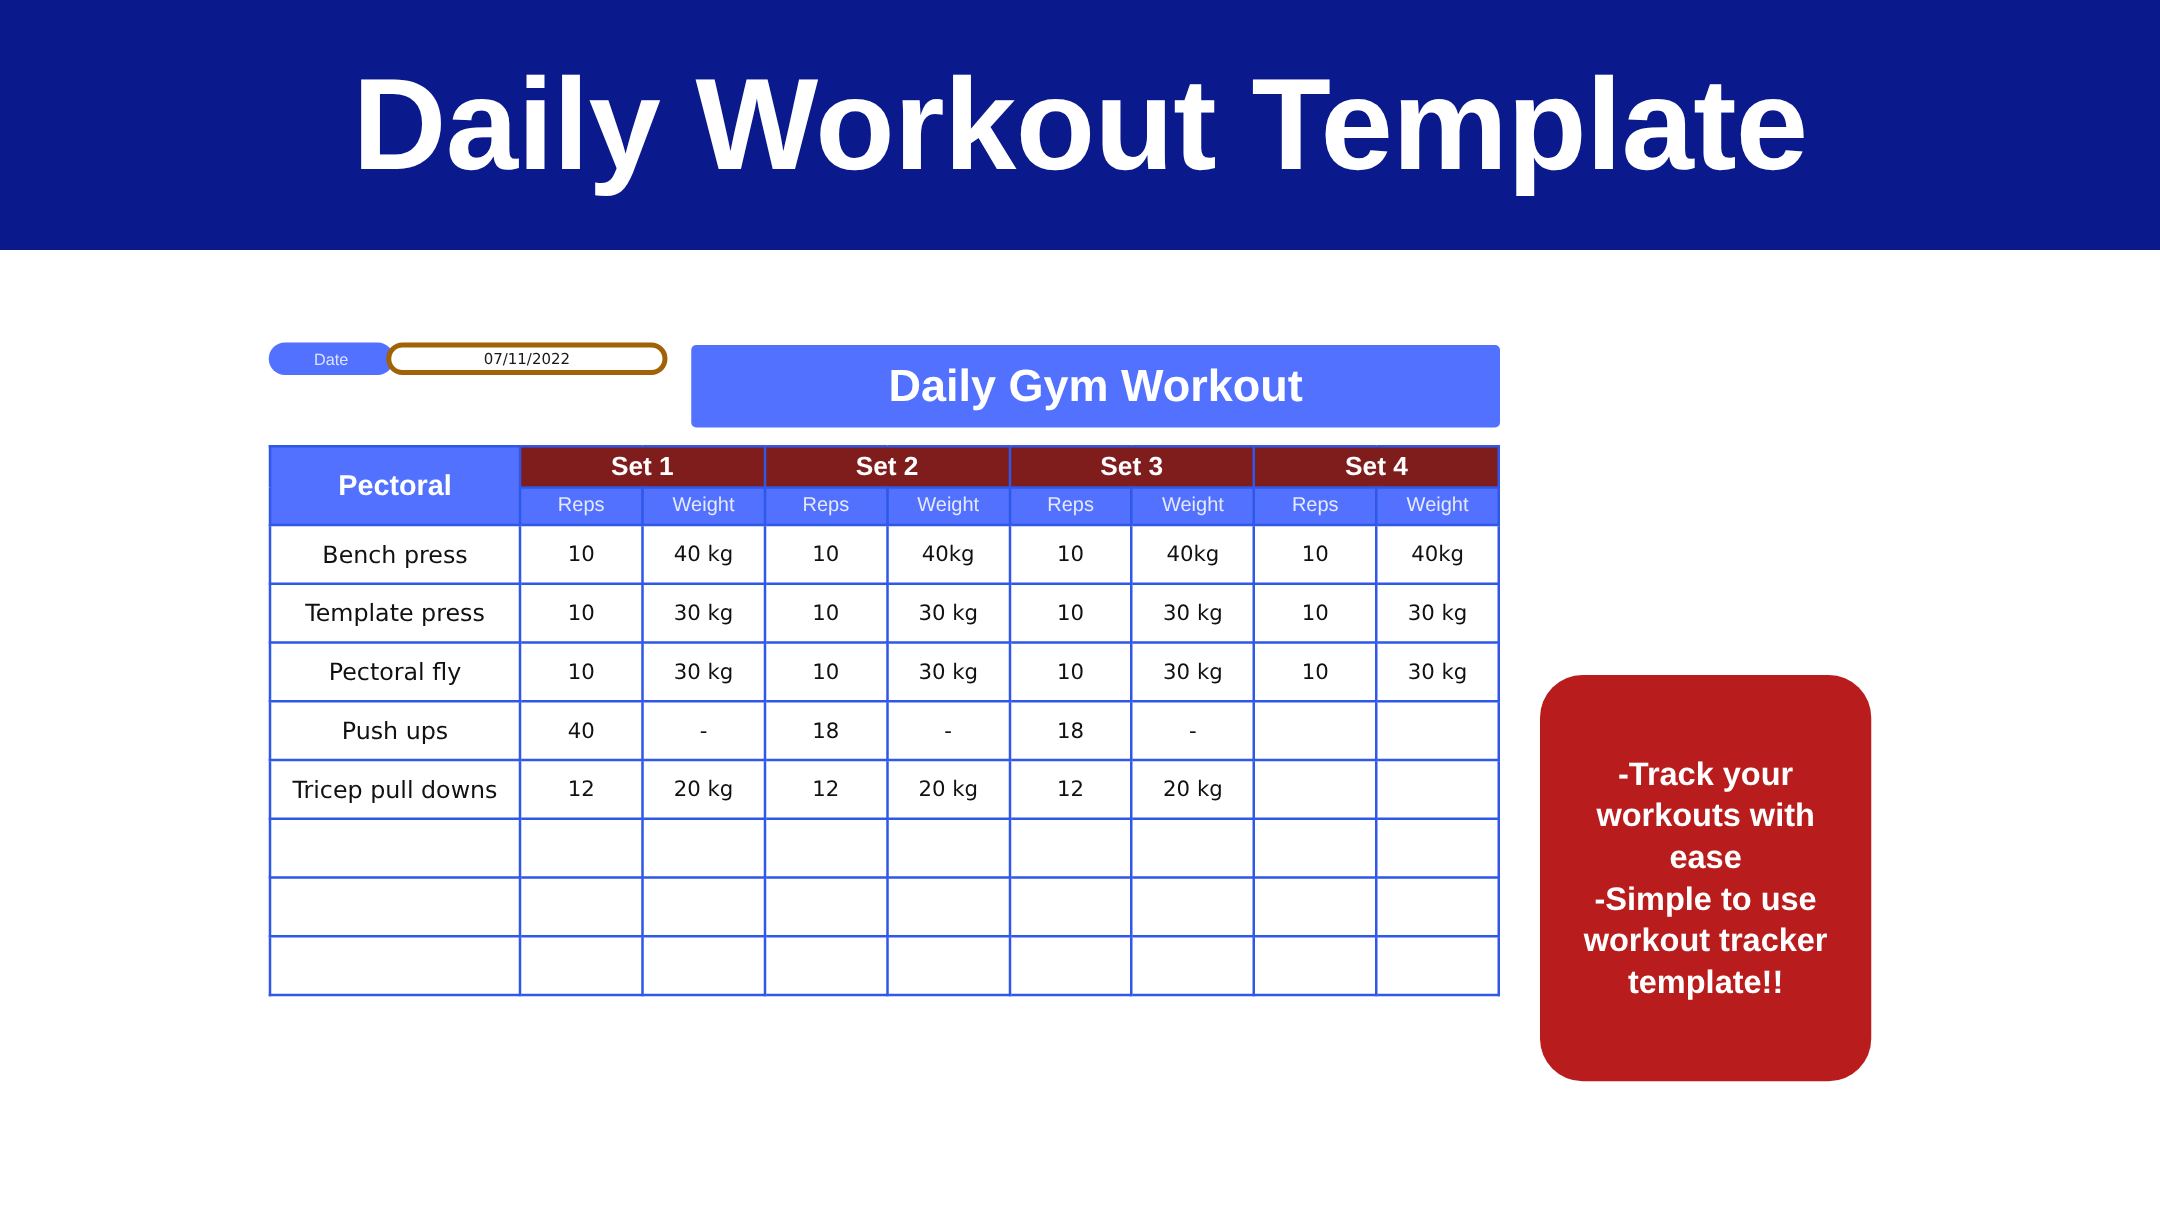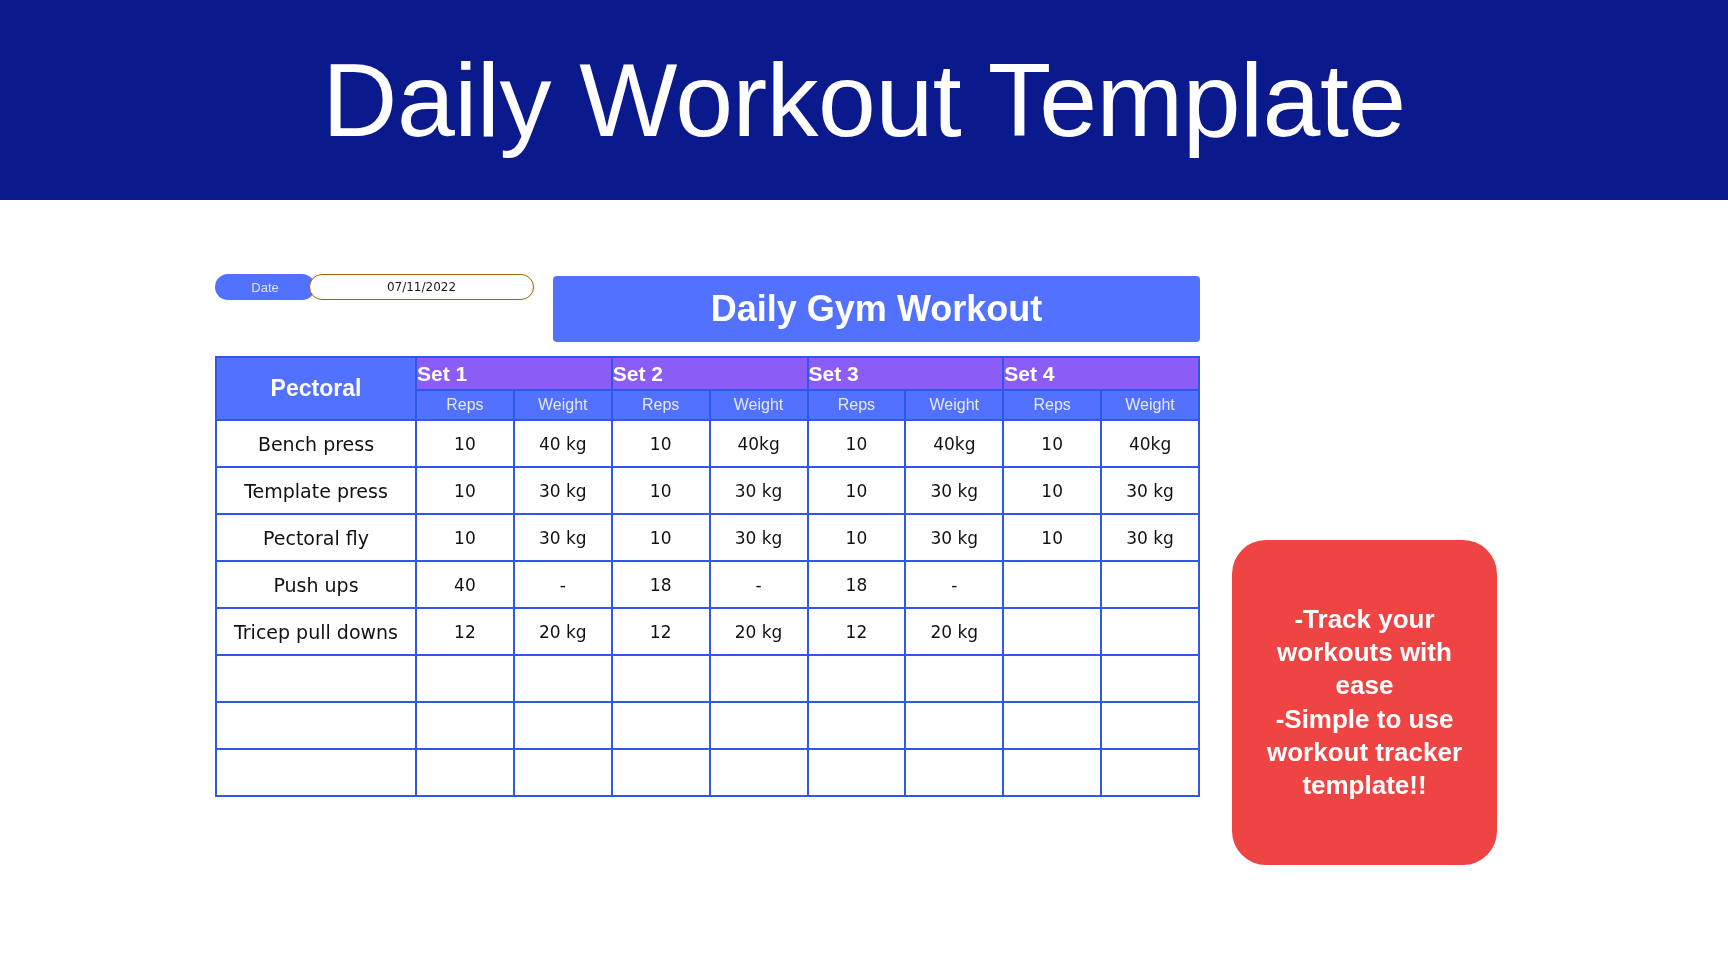--- a/index.html
+++ b/index.html
@@ -12,21 +12,21 @@
 
   
   .header-bar {
     width:1728px; height:200px;
     background:#0a1a8c;
     display:flex; align-items:center; justify-content:center;
   }
   .header-title {
     color:#ffffff;
     font-size:104px;
-    font-weight:normal;
+    font-weight:bold;
     letter-spacing:-0.5px;
     line-height:1;
     white-space:nowrap;
   }
 
   
   .canvas { position:relative; width:1728px; height:772px; background:#fff; }
 
   
   .worksheet { position:absolute; left:215px; top:62px; width:985px; }
@@ -40,21 +40,21 @@
     background:#5271ff;
     border-radius:14px;
     color:#dbe2ff;
     font-size:13px;
     display:flex; align-items:center; justify-content:center;
     flex:none;
   }
   .field-value {
     width:225px; height:26px;
     background:#ffffff;
-    border:1px solid #a16207;
+    border:4px solid #a16207;
     border-radius:14px;
     margin-left:-6px;
     display:flex; align-items:center; justify-content:center;
     font-family:"DejaVu Sans", sans-serif;
     font-size:12px;
     color:#1a1a1a;
   }
 
   .ws-banner {
     flex:1;
@@ -72,26 +72,26 @@
   table.workout {
     margin-top:14px;
     width:985px;
     border-collapse:collapse;
     table-layout:fixed;
   }
   table.workout th, table.workout td {
     border:2px solid #2f57e8;
   }
   th.set-head {
-    background:#8b5cf6;
+    background:#7f1d1d;
     color:#ffffff;
     font-size:21px;
     font-weight:bold;
     height:33px;
-    text-align:left;
+    text-align:center;
   }
   th.sub-head {
     background:#5271ff;
     color:#e4e9ff;
     font-size:16px;
     font-weight:normal;
     height:30px;
     text-align:center;
   }
   th.exercise-head {
@@ -115,21 +115,21 @@
     font-size:19px;
   }
   .colw-reps { width:96px; }
   .colw-wt   { width:100px; }
 
   
   .callout {
     position:absolute;
     left:1232px; top:340px;
     width:265px; height:325px;
-    background:#ef4444;
+    background:#b91c1c;
     border-radius:34px;
     color:#ffffff;
     font-size:26px;
     font-weight:bold;
     line-height:1.27;
     text-align:center;
     display:flex; align-items:center; justify-content:center;
     padding:0 14px;
     white-space:pre-line;
   }

